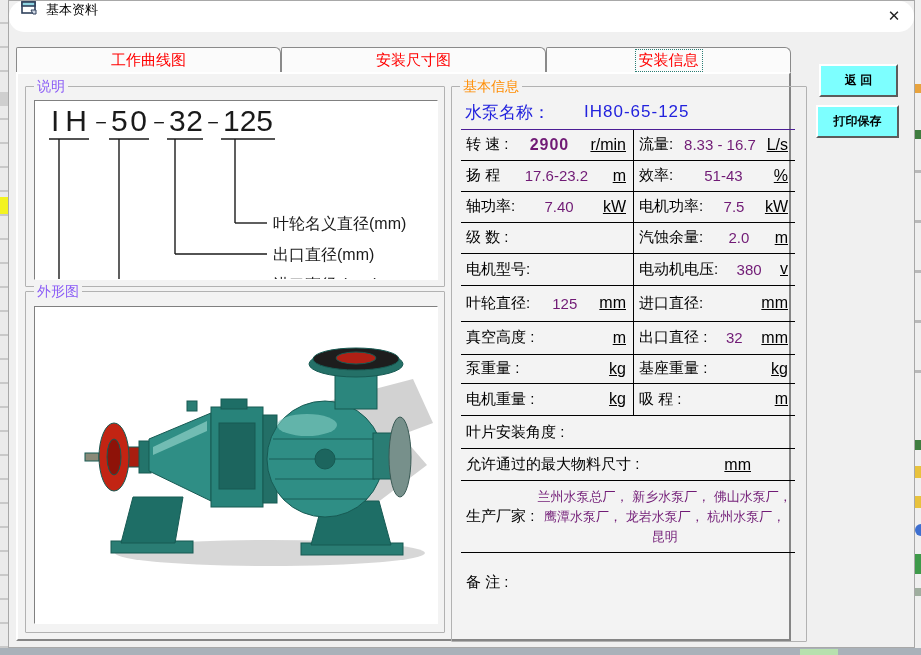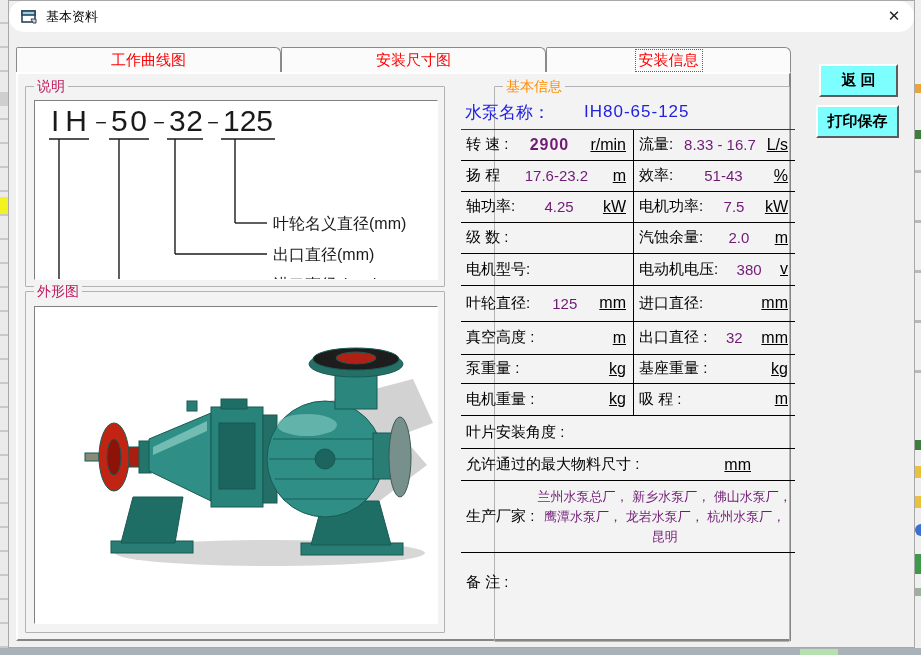--- a/index.html
+++ b/index.html
@@ -12,38 +12,38 @@
   .bg-yellow{position:absolute;left:0;top:197px;width:8px;height:17px;background:#f3f321;}
   .bg-graybox{position:absolute;left:0;top:92px;width:8px;height:14px;background:#cfcfcf;}
   .bg-strip-right{position:absolute;right:0;top:0;width:6px;height:655px;background:#efefef;}
   .bit{position:absolute;width:6px;}
   .bg-strip-bottom{position:absolute;left:0;top:648px;width:921px;height:7px;background:#a9b1b9;}
   .bg-bottom-green{position:absolute;left:800px;top:649px;width:38px;height:6px;background:#b7e0ae;}
 
   
   .window{position:absolute;left:8px;top:0;width:907px;height:648px;background:#f0f0f0;
     border:1px solid #a8a8a8;box-sizing:border-box;}
-  .titlebar{position:absolute;left:0;top:0;width:100%;height:31px;background:#ffffff;display:flex;align-items:center;border-radius:15px;}
+  .titlebar{position:absolute;left:0;top:0;width:100%;height:31px;background:#ffffff;display:flex;align-items:flex-start;border-radius:15px;}
   .title-icon{width:16px;height:14px;margin-left:12px;position:relative;flex:0 0 auto;}
   .title-text{margin-left:9px;font-size:13px;color:#000;}
   .close-x{position:absolute;right:8px;top:4px;width:24px;height:22px;display:flex;align-items:center;justify-content:center;
     font-size:15px;color:#222;cursor:default;}
 
   
   .tab{position:absolute;top:46px;height:26px;background:#fbfbfb;border:1px solid #8a8a8a;border-bottom:none;
     border-top-right-radius:6px;border-top-left-radius:2px;box-sizing:border-box;
     display:flex;align-items:center;justify-content:center;font-size:15px;color:#ff0000;}
   .tab.sel .tab-label{outline:1px dotted #2a7d74;padding:1px 3px;}
 
   
   .panel{position:absolute;left:7px;top:71px;width:775px;height:569px;background:#f3f3f3;box-sizing:border-box;
     border-top:2px solid #ffffff;border-left:2px solid #ffffff;border-right:2px solid #858585;border-bottom:2px solid #858585;}
 
   .groupbox{position:absolute;border:1px solid #b2b2b2;border-radius:1px;box-sizing:border-box;}
-  .gb-label{position:absolute;top:-9px;left:8px;background:#f3f3f3;padding:0 3px;font-size:14px;color:#be185d;line-height:16px;}
+  .gb-label{position:absolute;top:-9px;left:8px;background:#f3f3f3;padding:0 3px;font-size:14px;color:#8b5cf6;line-height:16px;}
   .gb-label.orange{color:#ff8c00;}
   .sunken{position:absolute;background:#ffffff;border:1px solid;border-color:#808080 #ffffff #ffffff #808080;box-sizing:border-box;}
 
   
   .pumpname{position:absolute;left:456px;top:96px;width:326px;height:30px;display:flex;align-items:center;
     color:#2222dd;font-size:17px;}
   .pumpname .pn-value{margin-left:34px;letter-spacing:1px;}
   .info-table{position:absolute;left:452px;top:128px;width:334px;height:510px;border-top:1px solid #4c1d95;box-sizing:border-box;
     display:flex;flex-direction:column;}
   .info-row{display:flex;box-sizing:border-box;border-bottom:1px solid #000;}
@@ -57,21 +57,21 @@
   .info-value.big{font-weight:bold;font-size:16px;letter-spacing:1px;}
   .info-value.wrap{white-space:normal;font-size:13px;line-height:20px;text-align:center;padding:0 2px;}
   .info-unit{font-size:16px;color:#000;margin-right:7px;white-space:nowrap;text-decoration:underline;}
   .info-unit.fullu{margin-right:44px;}
   .row-top{align-items:flex-start;}
   .row-top .info-label{margin-top:20px;text-align:right;}
 
   
   .btn{position:absolute;background:#7dffff;border-top:2px solid #ffffff;border-left:2px solid #ffffff;
     border-right:2px solid #5c5c5c;border-bottom:2px solid #5c5c5c;box-sizing:border-box;
-    display:flex;align-items:center;justify-content:center;font-size:15px;font-weight:bold;color:#000;cursor:pointer;}
+    display:flex;align-items:center;justify-content:center;font-size:12px;font-weight:bold;color:#000;cursor:pointer;}
 
   svg text{font-family:"Liberation Sans","DejaVu Sans",sans-serif;}
   .mono{font-family:"DejaVu Sans Mono",monospace;}
 </style>
 </head>
 <body>
 
 <div id="screen">
 
   <div class="bg-strip-left"></div>
@@ -200,21 +200,21 @@
               <ellipse cx="321" cy="52" rx="43" ry="11" fill="#1d1d1d"></ellipse>
               <ellipse cx="321" cy="51" rx="20" ry="6" fill="#b02015"></ellipse>
 
               <rect x="338" y="126" width="24" height="46" fill="#2a7d74"></rect>
               <ellipse cx="365" cy="150" rx="11" ry="40" fill="#77908b" stroke="#3a5a55"></ellipse>
             </g>
           </svg>
         </div>
       </div>
 
-      <div class="groupbox" style="left:433px;top:12px;width:296px;height:556px;margin-left:43px;">
+      <div class="groupbox" style="left:433px;top:12px;width:356px;height:556px;">
         <span class="gb-label orange">基本信息</span>
       </div>
 
     </div>
 
     <div class="pumpname">
       <span>水泵名称：</span>
       <span class="pn-value">IH80-65-125</span>
     </div>
     <div class="info-table" id="info-table">
@@ -238,21 +238,21 @@
           </div>
           <div class="info-cell rc">
             <span class="info-label">效率:</span>
             <span class="info-value">51-43</span>
             <span class="info-unit">%</span>
           </div>
         </div>
         <div class="info-row" style="height: 31px;">
           <div class="info-cell lc">
             <span class="info-label">轴功率:</span>
-            <span class="info-value">4.25</span>
+            <span class="info-value">7.40</span>
             <span class="info-unit">kW</span>
           </div>
           <div class="info-cell rc">
             <span class="info-label">电机功率:</span>
             <span class="info-value">7.5</span>
             <span class="info-unit">kW</span>
           </div>
         </div>
         <div class="info-row" style="height: 31px;">
           <div class="info-cell lc">

